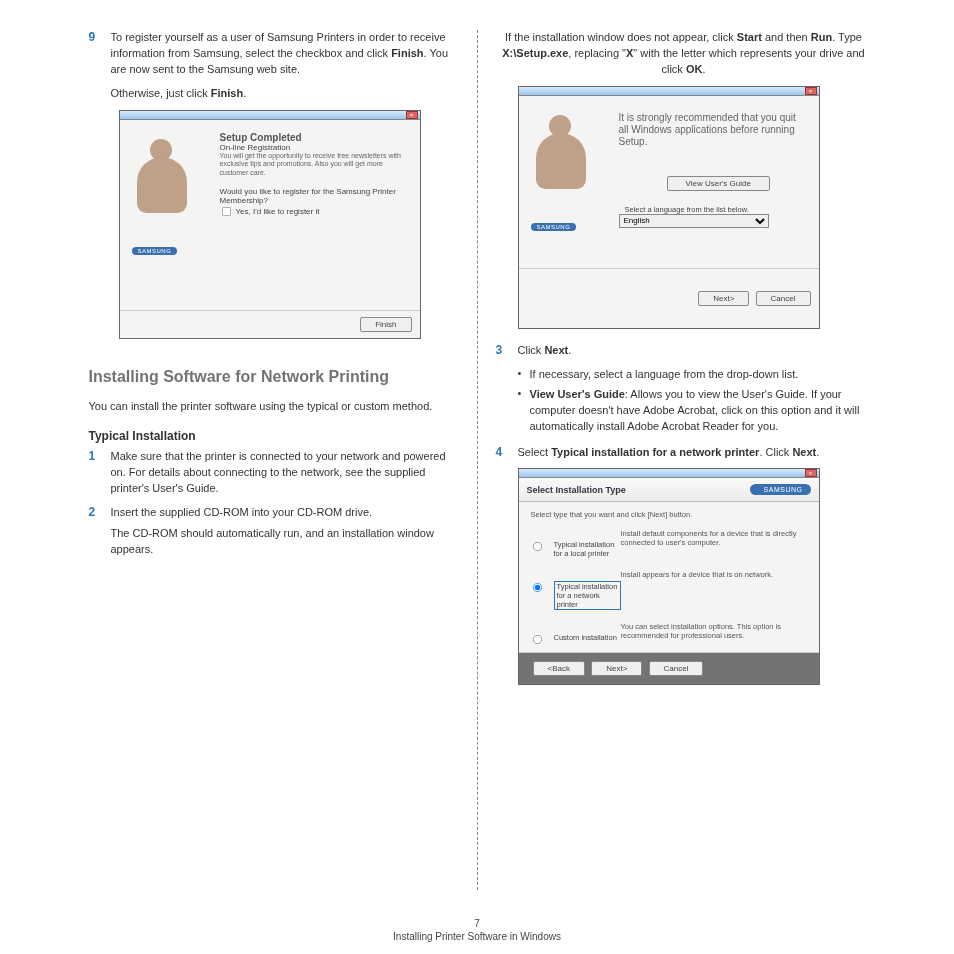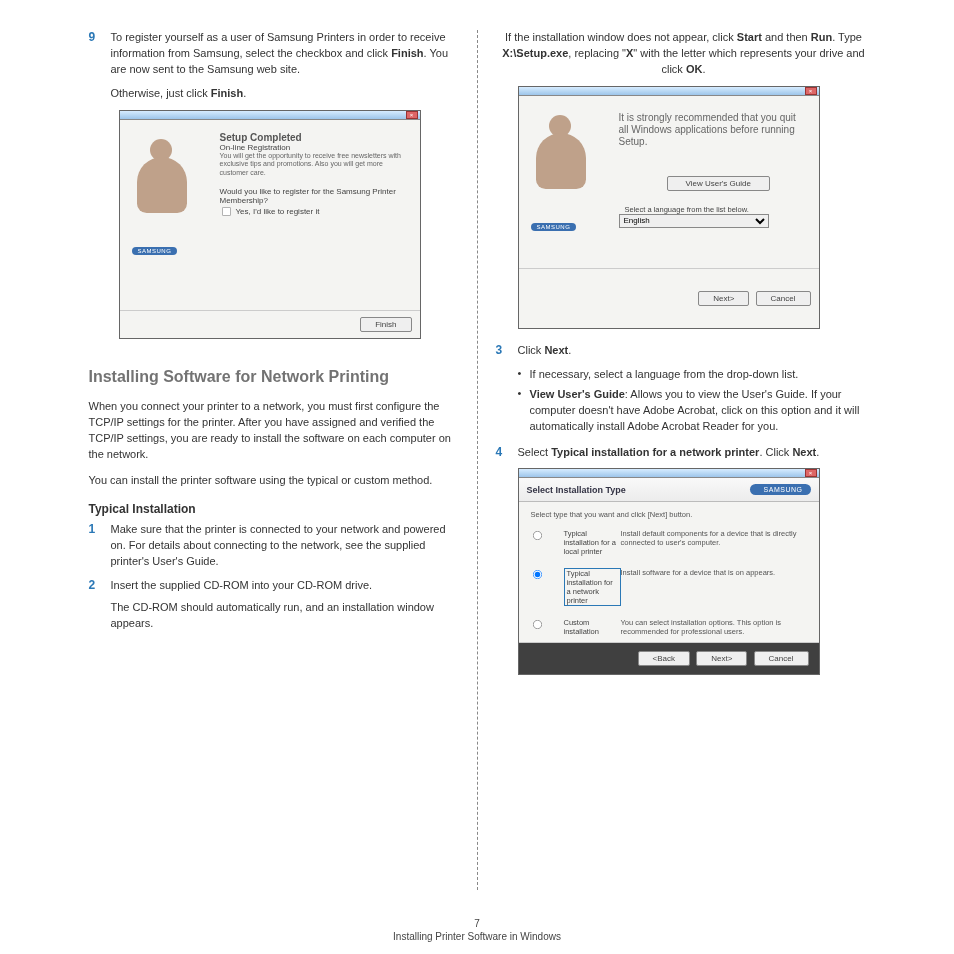--- a/index.html
+++ b/index.html
@@ -83,25 +83,25 @@
   .mock2 .viewbtn { display:inline-block; border:1px solid #888; background:#efefef; font-size:8px; padding:2px 18px; border-radius:2px; margin:28px 0 10px 48px;}
   .mock2 select { font-size:8px; width:150px; height:14px; border:1px solid #888;}
   .mock2 .btnrow { text-align:right; padding:22px 8px; border-top:1px solid #ccc;}
 
   .mock3 { margin-left: 0; width: 300px; }
   .mock3 .header { background: linear-gradient(#f9f9f9,#ececec); border-bottom:1px solid #bbb; padding:6px 8px; display:flex; justify-content:space-between; align-items:center;}
   .mock3 .header .title { font-size:9px; font-weight:bold; color:#334;}
   .mock3 .header .logo { font-size:7px; background:#3a6fb0; color:#fff; padding:2px 8px 2px 14px; border-radius:10px; letter-spacing:0.5px;}
   .mock3 .subtitle { font-size:7.5px; padding:8px 12px 4px 12px; color:#555;}
   .mock3 .opt { display:flex; padding:6px 12px; align-items:flex-start;}
-  .mock3 .opt .radio { width:90px; display:flex; align-items:flex-start; gap:18px; font-size:7.5px; flex-shrink:0;}
+  .mock3 .opt .radio { width:90px; display:flex; align-items:flex-start; gap:8px; font-size:7.5px; flex-shrink:0;margin-top:11px;}
   .mock3 .opt .radio input[type=radio]{ transform:scale(0.7); margin:0 2px 0 0;}
   .mock3 .opt .desc { font-size:7.5px; color:#555; flex:1; line-height:1.2;}
   .mock3 .opt.selected .radio span { border:1px solid #2b78b6; padding:0 2px;}
-  .mock3 .btnrow { text-align:right; padding:8px 10px; border-top:1px solid #ccc; background:#404040;}
+  .mock3 .btnrow { text-align:left; padding:8px 10px; border-top:1px solid #ccc; background:#737373;}
 
   .footer {
     position: absolute;
     bottom: 12px;
     left: 0; right: 0;
     text-align: center;
     font-size: 10px;
     color: #444;
   }
   .footer .pnum { margin-bottom: 2px; }
@@ -140,21 +140,20 @@
           <div class="smalldesc">You will get the opportunity to receive free newsletters with exclusive tips and promotions. Also you will get more customer care.</div>
           <div style="margin-top:10px;">Would you like to register for the Samsung Printer Membership?</div>
           <label class="chk"><input type="checkbox" style=""><span>Yes, I'd like to register it</span></label>
         </div>
         <div class="btnrow">
           <span class="btn">Finish</span>
         </div>
       </div>
 
       <h2 class="section">Installing Software for Network Printing</h2>
-      <p class="body">When you connect your printer to a network, you must first configure the TCP/IP settings for the printer. After you have assigned and verified the TCP/IP settings, you are ready to install the software on each computer on the network.</p>
       <p class="body">You can install the printer software using the typical or custom method.</p>
       <div class="subhead">Typical Installation</div>
 
       <div class="step-row">
         <div class="step-num">1</div>
         <div class="step-body">Make sure that the printer is connected to your network and powered on. For details about connecting to the network, see the supplied printer's User's Guide.</div>
       </div>
       <div class="step-row">
         <div class="step-num">2</div>
         <div class="step-body">
@@ -230,21 +229,21 @@
               <input type="radio" name="it" style="">
               <span>Typical installation for a local printer</span>
             </label>
           <div class="desc">Install default components for a device that is directly connected to user's computer.</div>
         </div>
         <div class="opt selected">
           <label class="radio">
               <input type="radio" name="it" checked="" style="">
               <span>Typical installation for a network printer</span>
             </label>
-          <div class="desc">Install software for a device that is on appears.</div>
+          <div class="desc">Install appears for a device that is on network.</div>
         </div>
         <div class="opt">
           <label class="radio">
               <input type="radio" name="it" style="">
               <span>Custom installation</span>
             </label>
           <div class="desc">You can select installation options. This option is recommended for professional users.</div>
         </div>
         <div class="btnrow">
           <span class="btn">&lt;Back</span>

